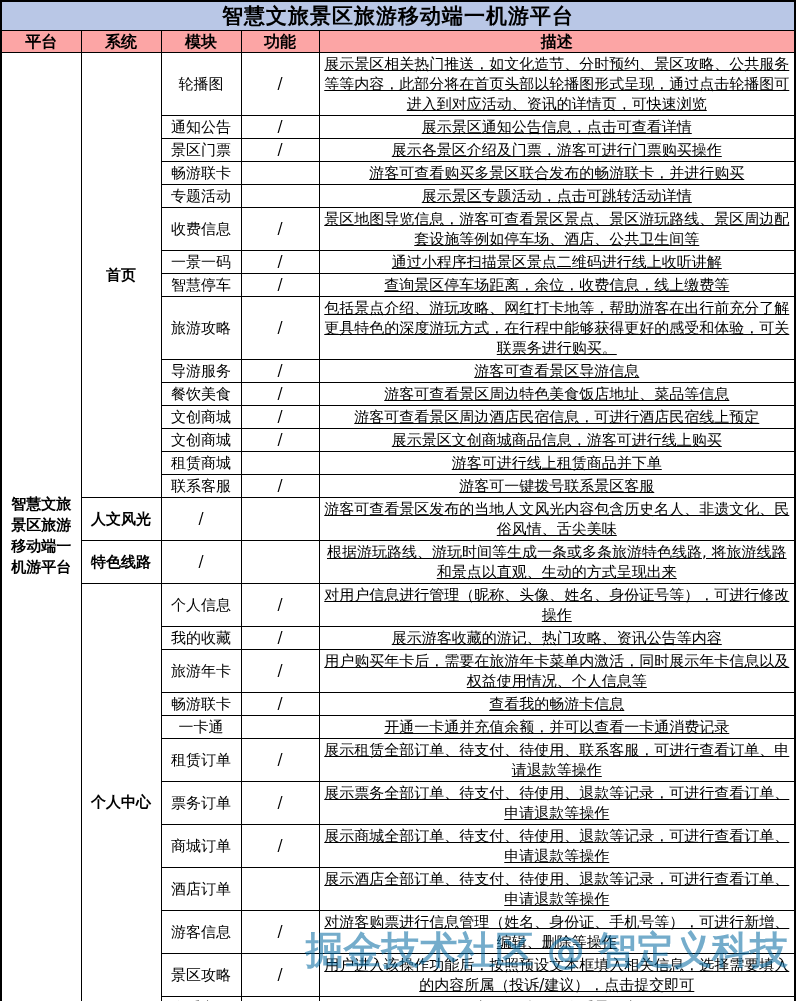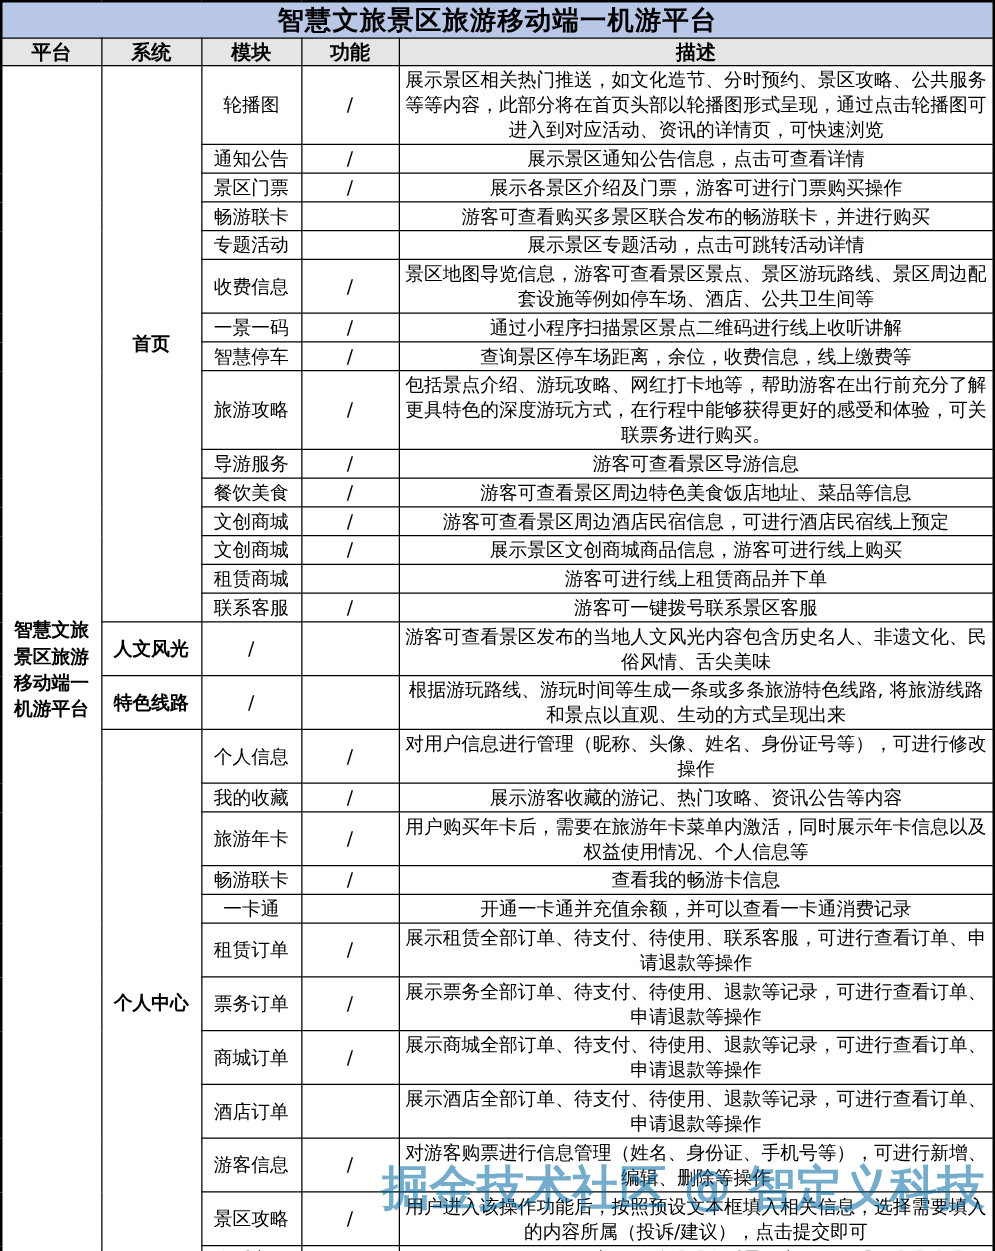--- a/index.html
+++ b/index.html
@@ -34,21 +34,21 @@
   }
   tr.title-row th {
     background: #b9c7e6;
     font-size: 21px;
     font-weight: bold;
     height: 26px;
     line-height: 26px;
     letter-spacing: 1px;
   }
   tr.header-row th {
-    background: #e5e5e5;
+    background: #fca5a5;
     font-size: 16px;
     font-weight: bold;
     height: 19px;
     line-height: 19px;
   }
   td.platform-cell {
     font-weight: bold;
     font-size: 15px;
   }
   td.platform-cell .platform-text {
@@ -64,20 +64,21 @@
   td.module-cell {
     font-size: 15px;
     font-weight: normal;
   }
   td.function-cell {
     font-size: 15px;
   }
   td.desc-cell {
     font-size: 15px;
     text-align: center;
+    text-decoration: underline;
   }
   .watermark-main {
     position: absolute;
     top: 925px;
     right: 8px;
     font-size: 38px;
     font-weight: bold;
     color: #0369a1;
     opacity: 0.55;
     white-space: nowrap;

